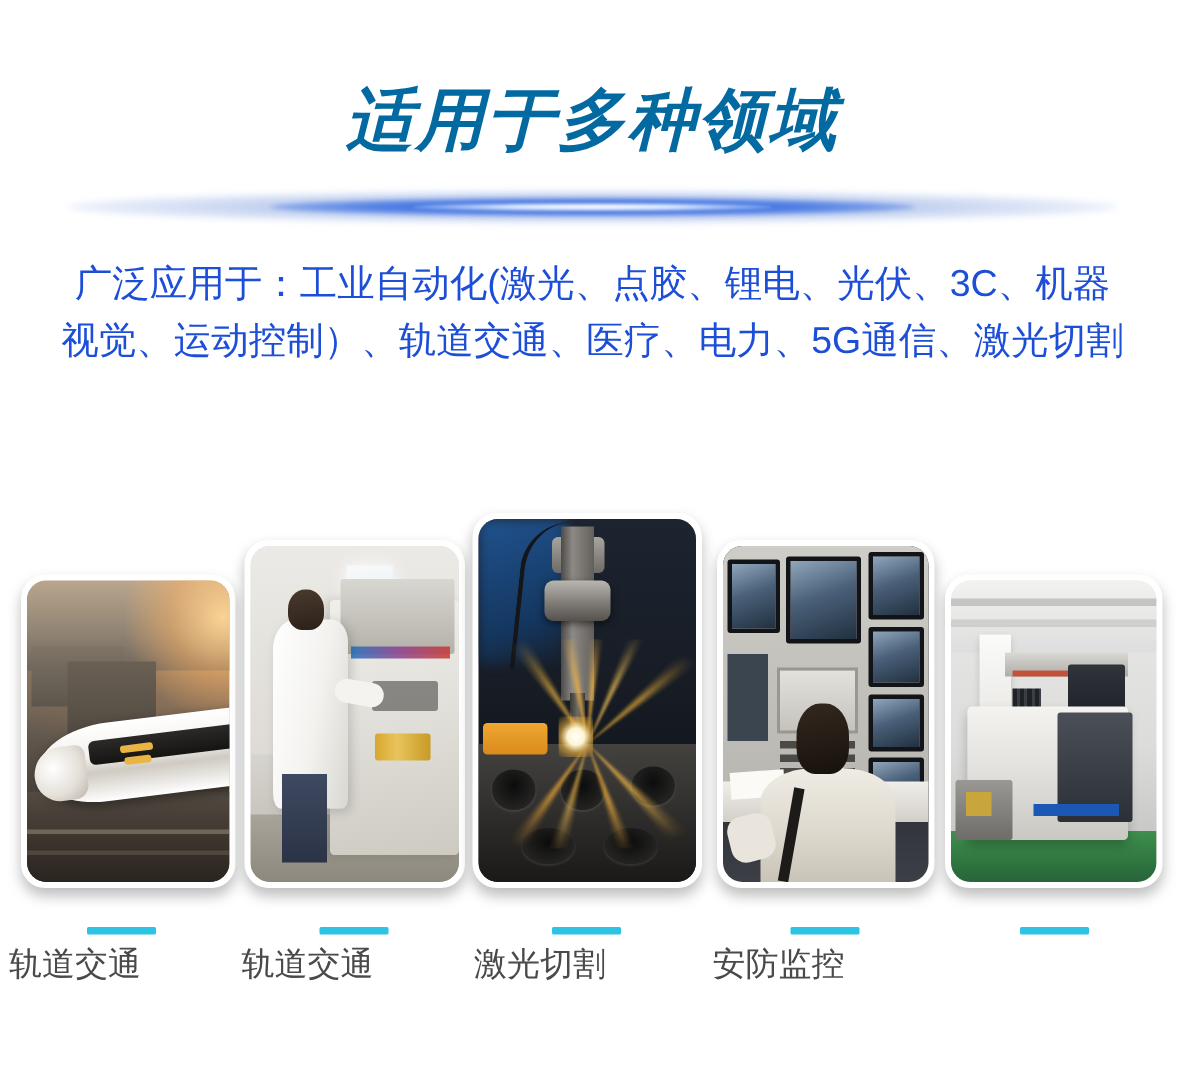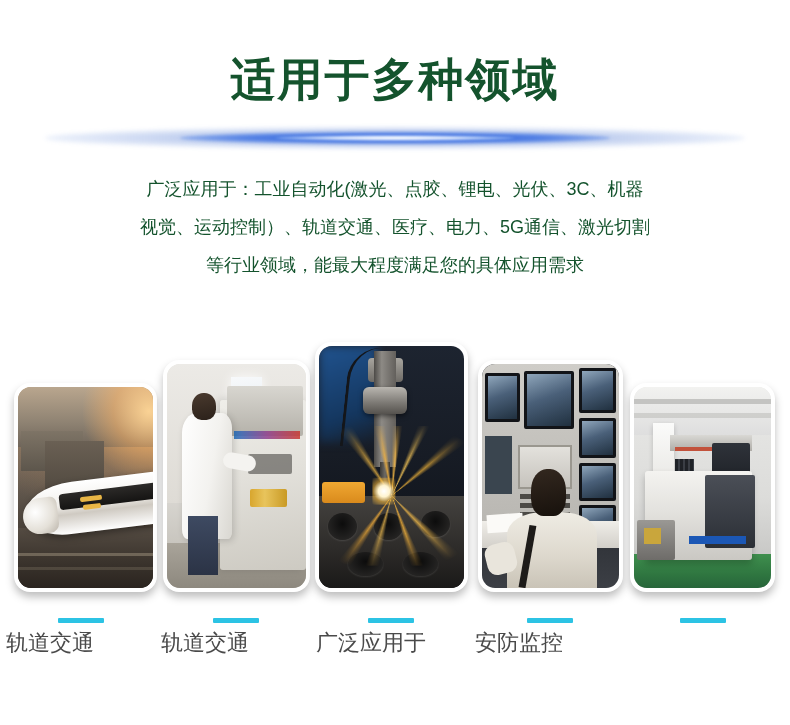--- a/index.html
+++ b/index.html
@@ -16,24 +16,25 @@
   }
 
   
   .header {
     padding-top: 54px;
     text-align: center;
   }
   .page-title {
     font-size: 45px;
     font-weight: bold;
-    color: #14532d;
+    color: #0369a1;
     letter-spacing: 2px;
     line-height: 1.15;
     margin: 0;
+    font-style: italic;
   }
 
   
   .divider {
     position: relative;
     height: 40px;
     margin-top: 12px;
   }
   .divider .flare-wide {
     position: absolute;
@@ -79,22 +80,22 @@
         rgba(150,190,250,0.45) 70%,
         rgba(255,255,255,0) 100%);
     filter: blur(1px);
   }
 
   
   .description {
     margin: 12px auto 0 auto;
     width: 742px;
     text-align: center;
-    color: #14532d;
-    font-size: 18px;
+    color: #1d4ed8;
+    font-size: 25px;
     line-height: 38px;
     font-weight: 300;
   }
   .desc-line { display: block; white-space: nowrap; }
 
   
   .cards {
     position: absolute;
     left: 0;
     top: 330px;
@@ -485,21 +486,20 @@
 
 <div class="divider">
   <div class="flare-wide"></div>
   <div class="flare-mid"></div>
   <div class="flare-core"></div>
 </div>
 
 <div class="description">
   <span class="desc-line">广泛应用于：工业自动化(激光、点胶、锂电、光伏、3C、机器</span>
   <span class="desc-line">视觉、运动控制）、轨道交通、医疗、电力、5G通信、激光切割</span>
-  <span class="desc-line">等行业领域，能最大程度满足您的具体应用需求</span>
 </div>
 
 <div class="cards">
 
   <div class="card" style="left:14px; top:53px; width:143px; height:209px;">
     <div class="photo photo-train">
       <div class="sky"></div>
       <div class="sunglow"></div>
       <div class="bldg-a"></div>
       <div class="bldg-b"></div>
@@ -599,21 +599,21 @@
   <div class="caption c1">
     <div class="caption-bar"></div>
     <div class="caption-label">轨道交通</div>
   </div>
   <div class="caption c2">
     <div class="caption-bar"></div>
     <div class="caption-label">轨道交通</div>
   </div>
   <div class="caption c3">
     <div class="caption-bar"></div>
-    <div class="caption-label">广泛应用于</div>
+    <div class="caption-label">激光切割</div>
   </div>
   <div class="caption c4">
     <div class="caption-bar"></div>
     <div class="caption-label">安防监控</div>
   </div>
   <div class="caption c5">
     <div class="caption-bar"></div>
   </div>
 </div>
 

